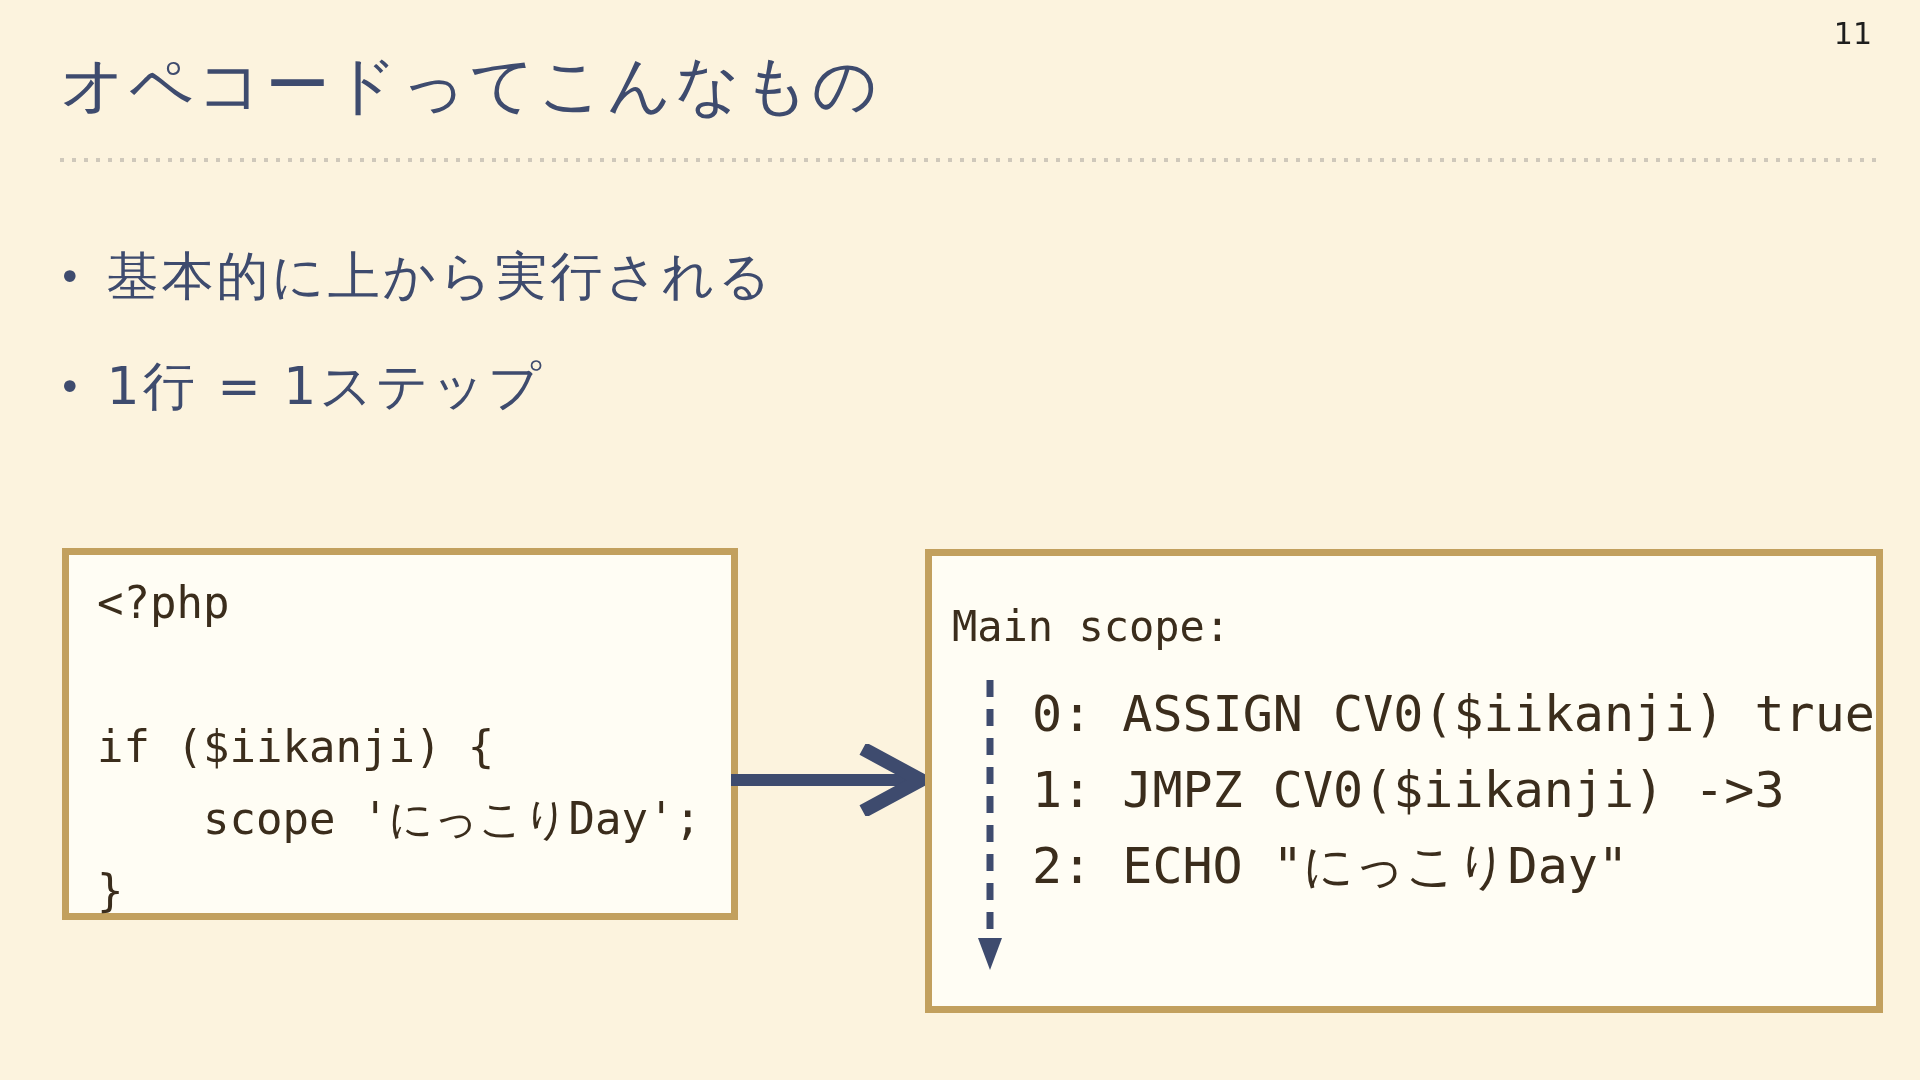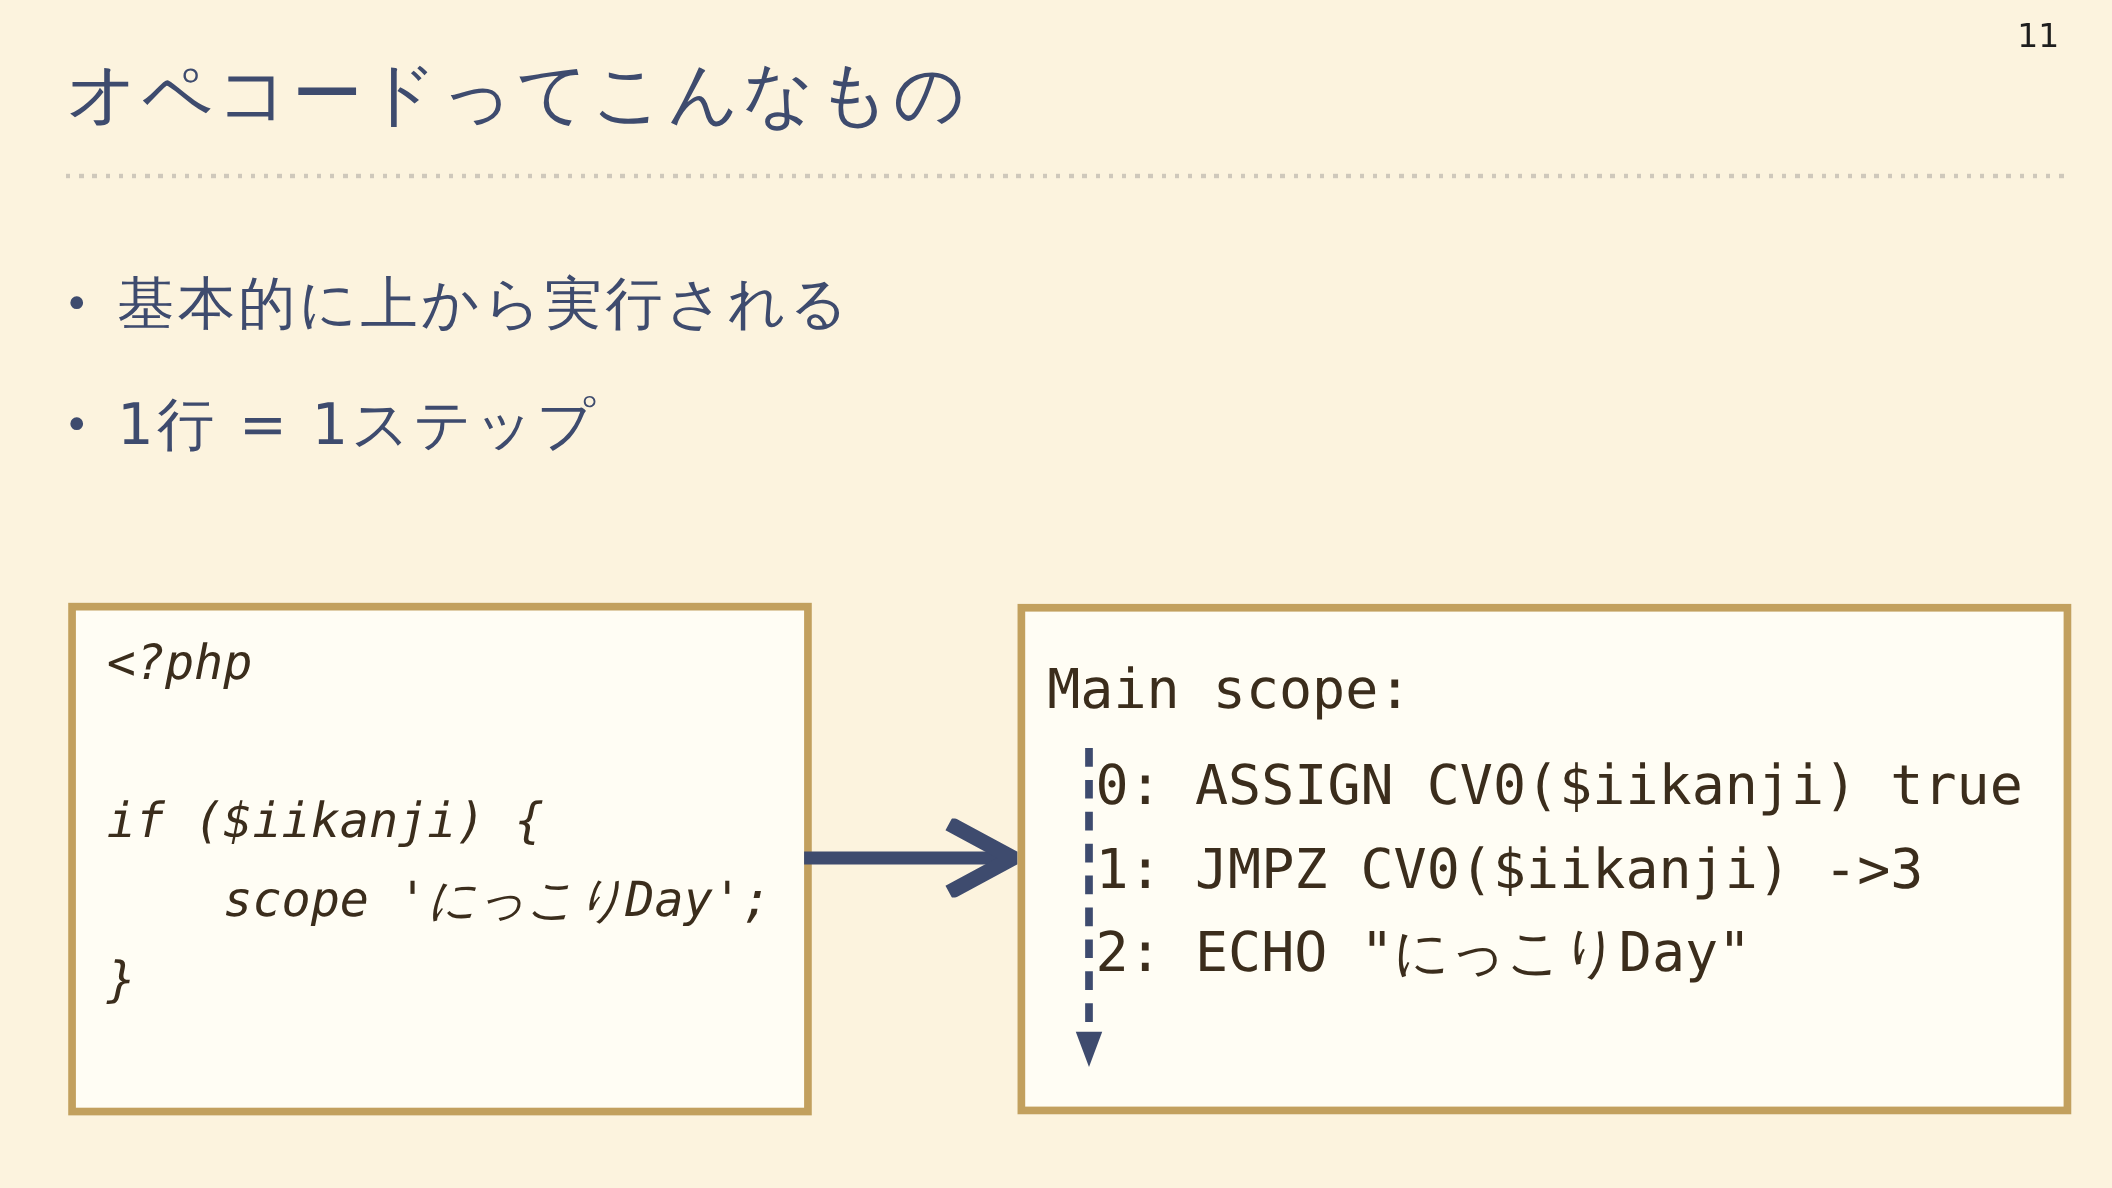--- a/index.html
+++ b/index.html
@@ -72,23 +72,22 @@
   }
   .code-box {
     position: absolute;
     background: var(--box-bg);
     border: 7px solid var(--box-border);
   }
   .php-box {
     left: 62px;
     top: 548px;
     width: 676px;
-    height: 466px;
+    height: 372px;
     padding: 12px 0 0 28px;
-    font-style: italic;
   }
   .php-box .code-line {
     height: 72px;
     line-height: 72px;
     font-size: 44px;
   }
   .code-line {
     white-space: pre;
     font-family: "DejaVu Sans Mono", "Liberation Mono", monospace;
     color: var(--code-text);
@@ -96,25 +95,25 @@
   .opcode-box {
     left: 925px;
     top: 549px;
     width: 958px;
     height: 464px;
   }
   .opcode-header {
     margin: 38px 0 16px 20px;
     height: 66px;
     line-height: 66px;
-    font-size: 50px;
+    font-size: 42px;
   }
   .opcode-lines {
     margin-top: 12px;
-    padding-left: 64px;
+    padding-left: 100px;
   }
   .opcode-lines .code-line {
     height: 76px;
     line-height: 76px;
     font-size: 50px;
   }
   .flow-arrow {
     position: absolute;
     left: 729px;
     top: 744px;

